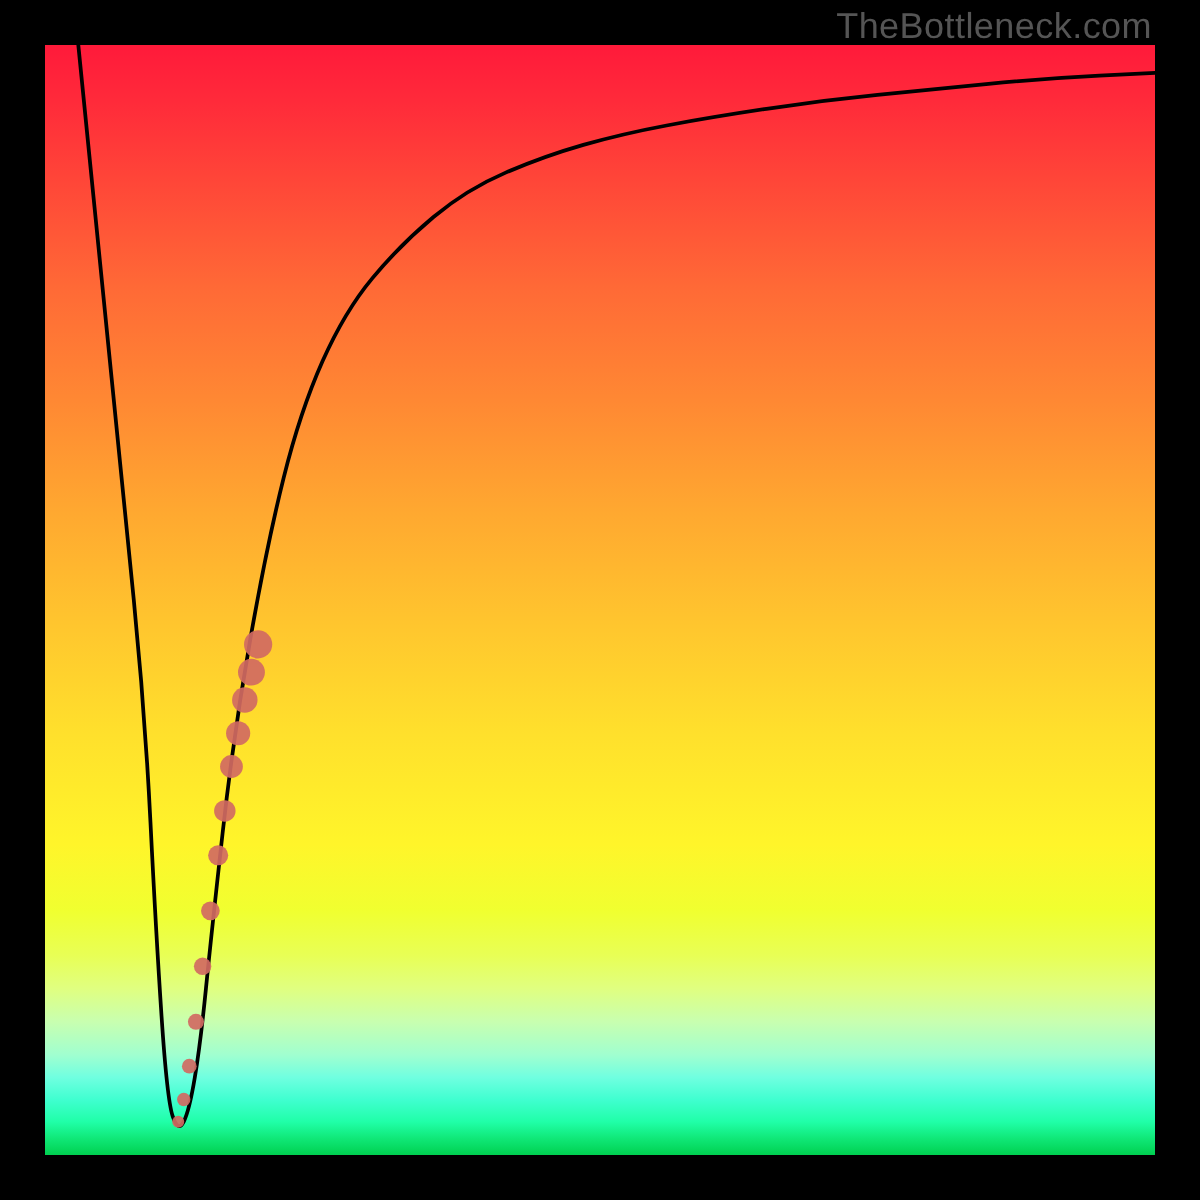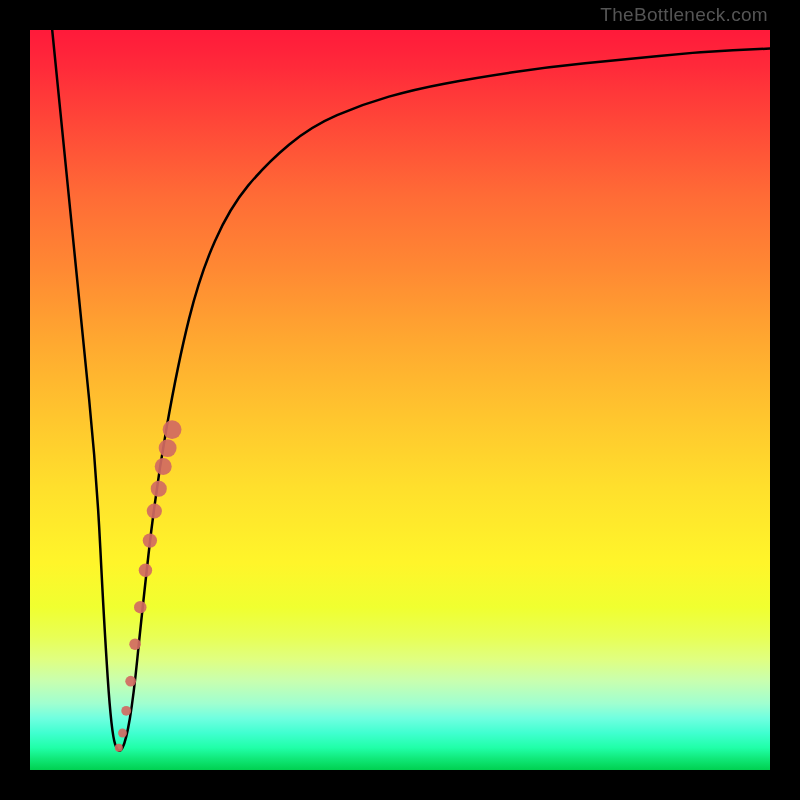--- a/index.html
+++ b/index.html
@@ -53,21 +53,21 @@
       #20ffa8 97%,
       #10e878 98.5%,
       #00d050 100%
     );
   }
   .watermark {
     position: absolute;
     top: 4px;
     right: 32px;
     color: #555;
-    font-size: 19px;
+    font-size: 24px;
     font-weight: 500;
     letter-spacing: 0.3px;
     z-index: 5;
   }
   svg.curve {
     position: absolute;
     top: 0;
     left: 0;
     width: 100%;
     height: 100%;

